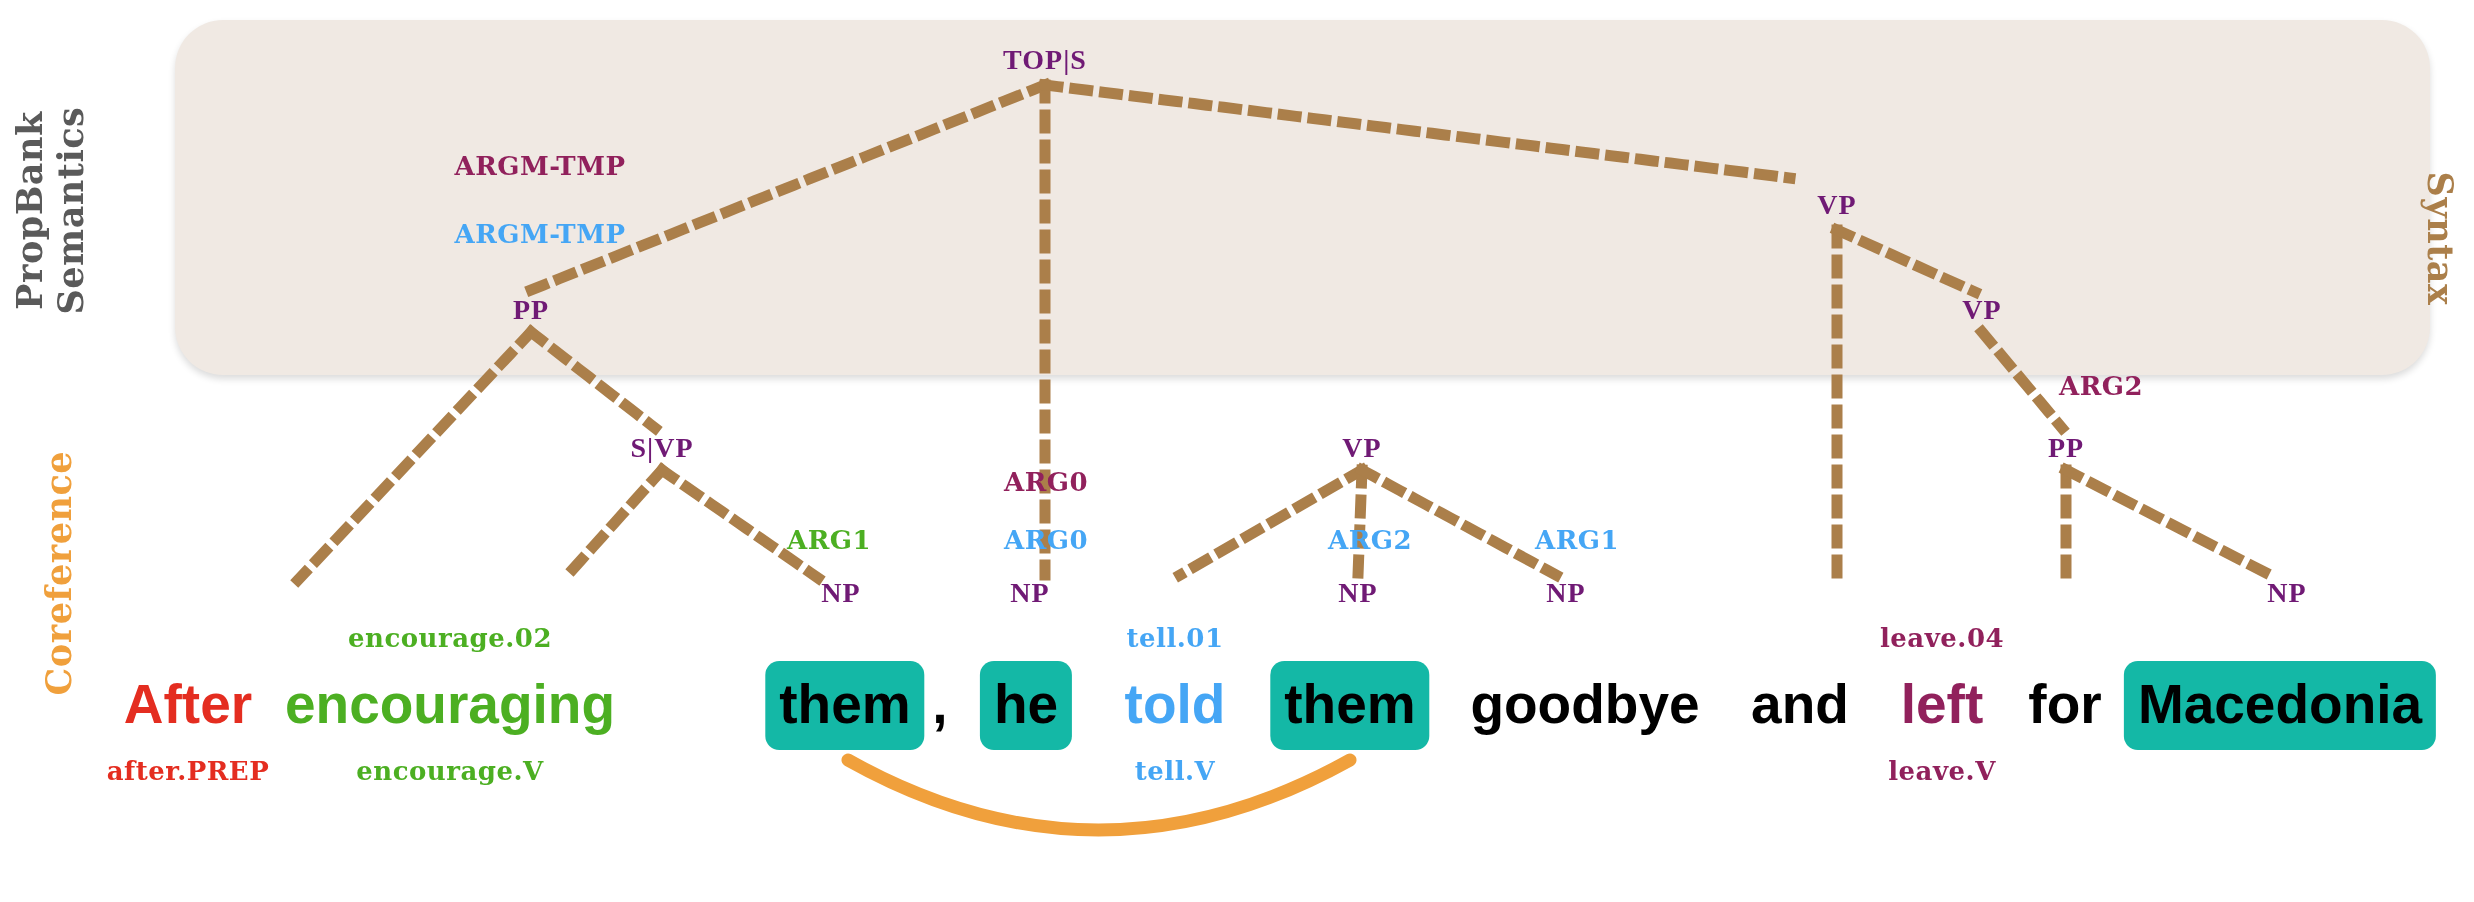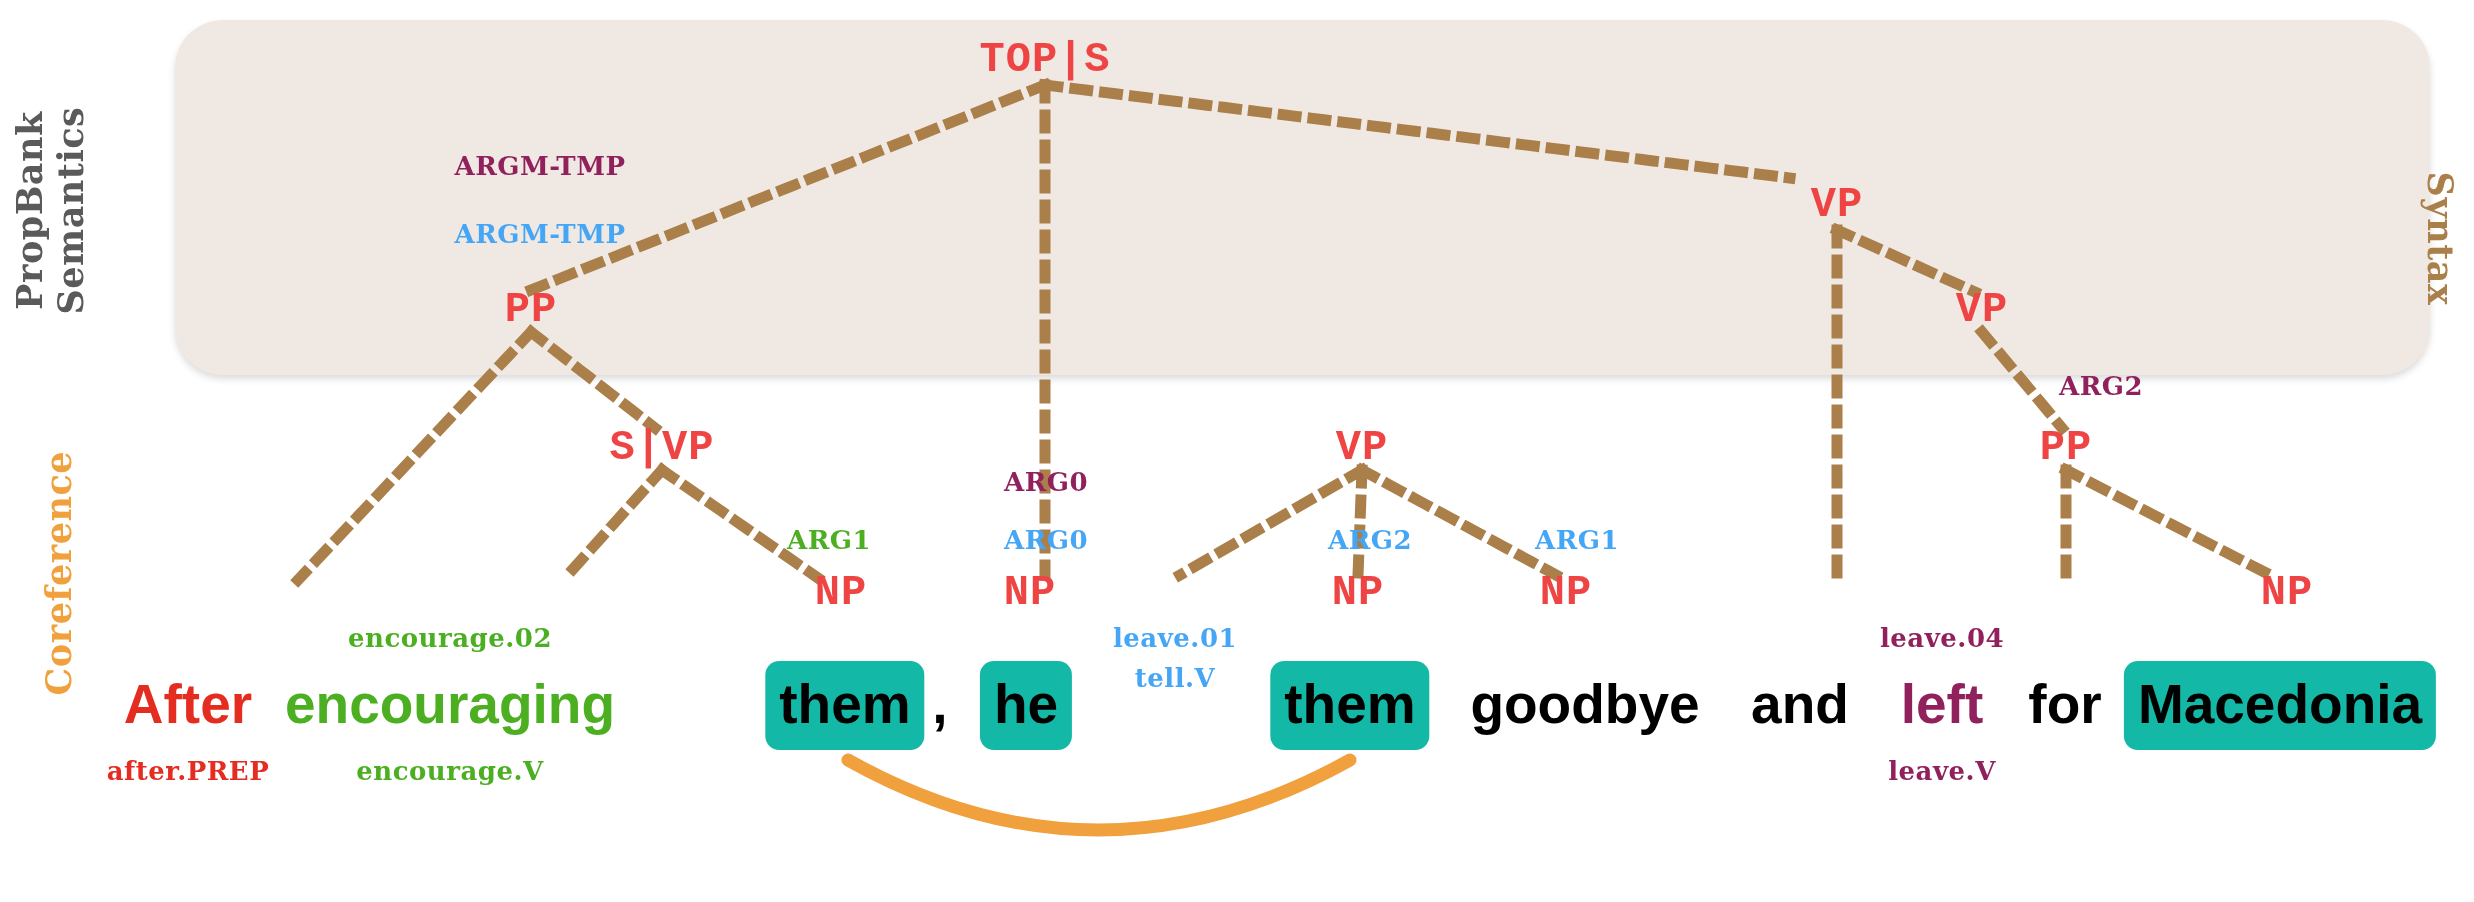--- a/index.html
+++ b/index.html
@@ -39,22 +39,22 @@
     font-size:35px;color:#f0a03c;
   }
 
   
   svg.layer{position:absolute;left:0;top:0;width:2474px;height:902px;
             overflow:visible;pointer-events:none;}
 
   
   .node{
     position:absolute;transform:translate(-50%,-50%);
-    font-family:Liberation Mono, monospace;font-weight:bold;
-    font-size:42px;color:#ef4444;white-space:nowrap;
+    font-family:Liberation Serif, serif;font-weight:bold;
+    font-size:28px;color:#701a75;white-space:nowrap;
     letter-spacing:1px;
   }
 
   
   .role{
     position:absolute;transform:translate(-50%,-50%);
     font-family:"DejaVu Serif", serif;font-weight:bold;
     font-size:26px;white-space:nowrap;letter-spacing:.5px;
   }
   .c-maroon{color:#91215c;}
@@ -178,21 +178,22 @@
         <span class="sense s-black blank">.</span>
         <span class="word">,</span>
         <span class="pred s-black blank">.</span>
       </div>
       <div class="tok w-black" style="left: 1022px; padding-left: 8px;">
         <span class="sense s-black blank">.</span>
         <span class="word hl">he</span>
         <span class="pred s-black blank">.</span>
       </div>
       <div class="tok w-blue" style="left: 1175px;">
-        <span class="sense s-blue">leave.01</span>
+        <span class="sense s-blue">tell.01</span>
+        <span class="word">told</span>
         <span class="pred s-blue">tell.V</span>
       </div>
       <div class="tok w-black" style="left: 1350px;">
         <span class="sense s-black blank">.</span>
         <span class="word hl">them</span>
         <span class="pred s-black blank">.</span>
       </div>
       <div class="tok w-black" style="left: 1585px;">
         <span class="sense s-black blank">.</span>
         <span class="word">goodbye</span>

